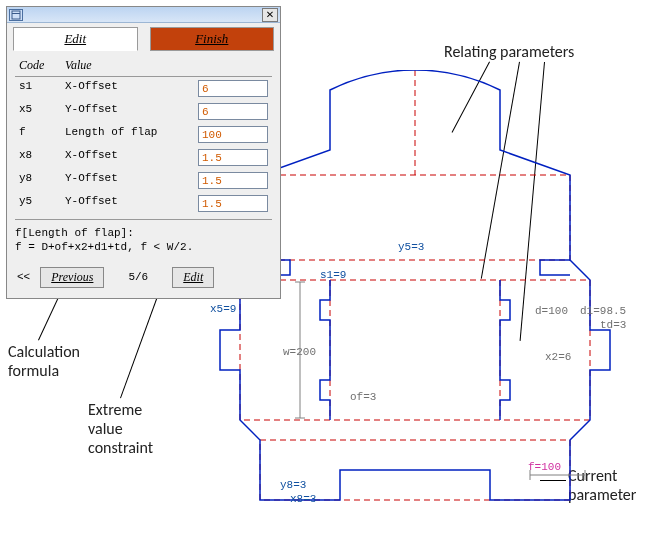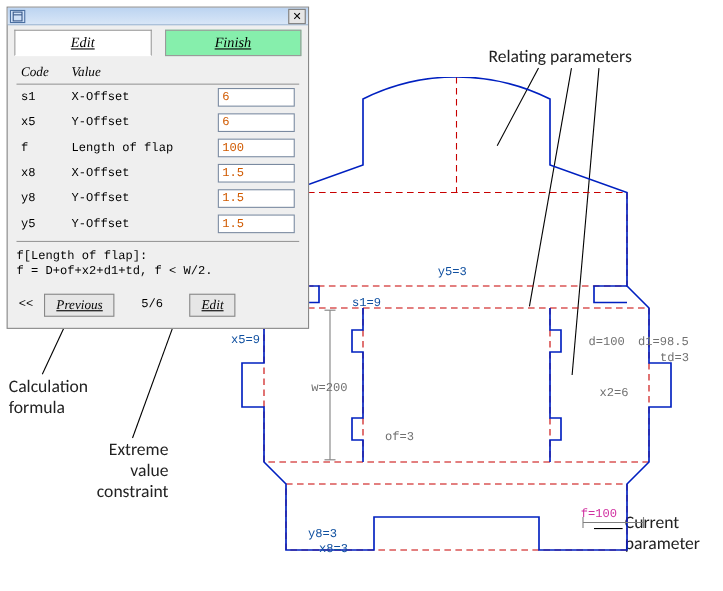--- a/index.html
+++ b/index.html
@@ -49,39 +49,38 @@
   .tabs {
     display: flex;
     padding: 4px 6px 0 6px;
     gap: 12px;
   }
   .tab {
     flex: 1;
     text-align: center;
     padding: 3px 0;
     border: 1px solid #9a9a9a;
-    background: #86efac;
+    background: #c2410c;
     cursor: pointer;
     font-style: italic;
     font-family: "Times New Roman", serif;
     font-size: 13px;
     text-decoration: underline;
   }
   .tab.active {
     background: #fff;
     border-bottom: 1px solid #fff;
     position: relative;
     z-index: 1;
   }
   .grid {
     padding: 4px 8px 2px 8px;
   }
   .ghead, .grow {
     display: flex;
-    align-items: center;
     padding: 3px 0;
   }
   .ghead {
     border-bottom: 1px solid #999;
     font-style: italic;
     font-family: "Times New Roman", serif;
     font-size: 12px;
   }
   .c-code { width: 50px; padding-left: 4px; font-family: "Courier New", monospace; }
   .c-desc { flex: 1; font-family: "Courier New", monospace; }
@@ -218,21 +217,21 @@
     <span class="first-btn">&lt;&lt;</span>
     <button>Previous</button>
     <span class="page-ind">5/6</span>
     <button>Edit</button>
   </div>
 </div>
 
 <div class="anno" style="left:444px; top:42px;">Relating parameters</div>
 <div class="anno" style="left:8px; top:342px; white-space:pre;">Calculation
 formula</div>
-<div class="anno" style="left:88px; top:400px; white-space:pre;text-align:right;">Extreme
+<div class="anno" style="left:88px; top:400px; white-space:pre;">Extreme
 value
 constraint</div>
 <div class="anno" style="left:568px; top:466px; white-space:pre;">Current
 parameter</div>
 
 <div class="aline" style="left:490px; top:62px; width:80px; transform:rotate(118deg);"></div>
 <div class="aline" style="left:520px; top:62px; width:220px; transform:rotate(100deg);"></div>
 <div class="aline" style="left:545px; top:62px; width:280px; transform:rotate(95deg);"></div>
 <div class="aline" style="left:38px; top:340px; width:70px; transform:rotate(-65deg);"></div>
 <div class="aline" style="left:120px; top:398px; width:138px; transform:rotate(-70deg);"></div>

